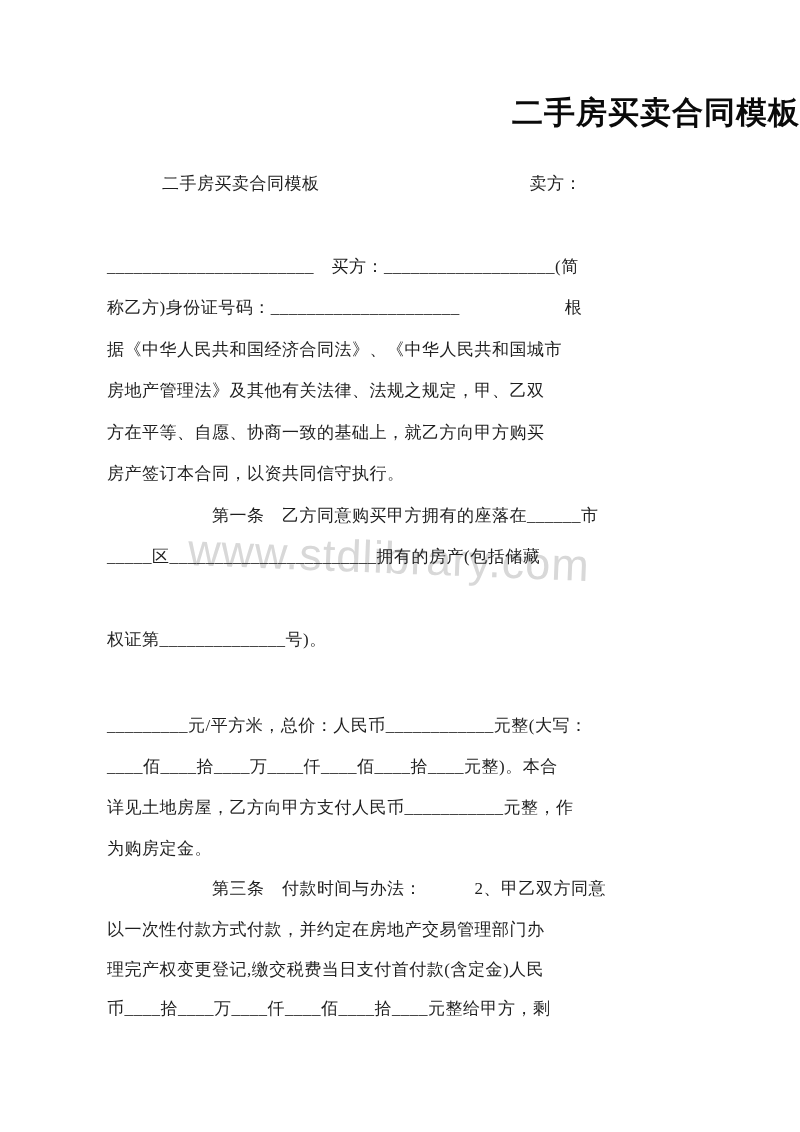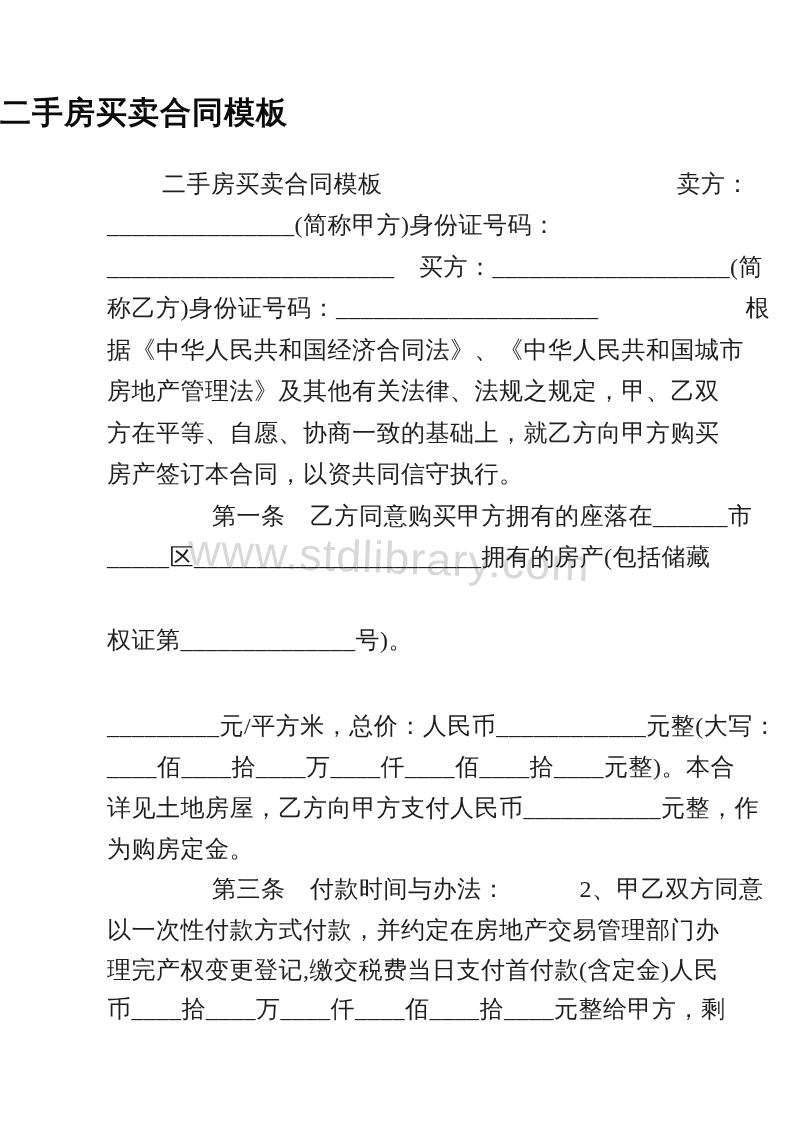--- a/index.html
+++ b/index.html
@@ -13,21 +13,21 @@
     height: 1132px;
     background: #ffffff;
     overflow: hidden;
     font-family: "Liberation Serif", serif;
   }
   .doc-title {
     position: absolute;
     top: 92px;
     left: 0;
     width: 800px;
-    text-align: left;
+    text-align: right;
     font-family: "Liberation Sans", sans-serif;
     font-weight: 700;
     font-size: 31px;
     letter-spacing: 1px;
     color: #0a0a0a;
     z-index: 2;
   }
   .watermark {
     position: absolute;
     top: 524px;
@@ -39,41 +39,40 @@
     transform: rotate(2.3deg);
     transform-origin: left center;
     z-index: 1;
     white-space: pre;
     user-select: none;
   }
   .line {
     position: absolute;
     left: 107px;
     font-family: "Liberation Serif", serif;
-    font-size: 24px;
+    font-size: 17px;
     line-height: 28px;
     letter-spacing: 0.5px;
     color: #1e1e1e;
     white-space: pre;
     z-index: 2;
   }
   .indent-para { left: 162px; }
   .indent-clause { left: 182px; margin-left: 30px; }
 </style>
 </head>
 <body>
 
 <div class="page">
 
   <div class="doc-title">二手房买卖合同模板</div>
 
   <div class="watermark" style="color: rgb(216, 216, 216);">www.stdlibrary.com</div>
 
   <div class="line indent-para" style="top:170px">二手房买卖合同模板　　　　　　　　　　　　卖方：</div>
-  <div class="line" style="top:211px">_______________(简称甲方)身份证号码：</div>
   <div class="line" style="top:294px">称乙方)身份证号码：_____________________　　　　　　根</div>
   <div class="line" style="top:253px">_______________________　买方：___________________(简</div>
   <div class="line" style="top:377px">房地产管理法》及其他有关法律、法规之规定，甲、乙双</div>
   <div class="line" style="top:336px">据《中华人民共和国经济合同法》、《中华人民共和国城市</div>
   <div class="line" style="top:419px">方在平等、自愿、协商一致的基础上，就乙方向甲方购买</div>
   <div class="line" style="top:460px">房产签订本合同，以资共同信守执行。</div>
   <div class="line indent-clause" style="top:502px">第一条　乙方同意购买甲方拥有的座落在______市</div>
   <div class="line" style="top:543px">_____区_______________________拥有的房产(包括储藏</div>
   <div class="line" style="top:626px">权证第______________号)。</div>
   <div class="line" style="top:712px">_________元/平方米，总价：人民币____________元整(大写：</div>

